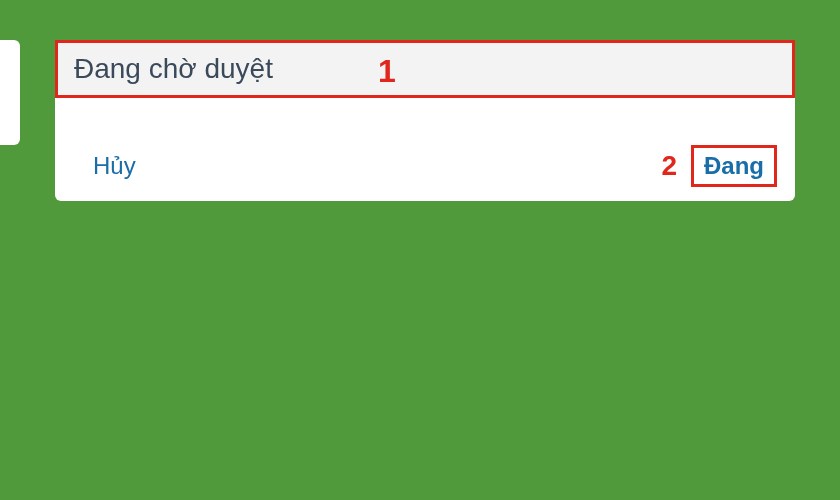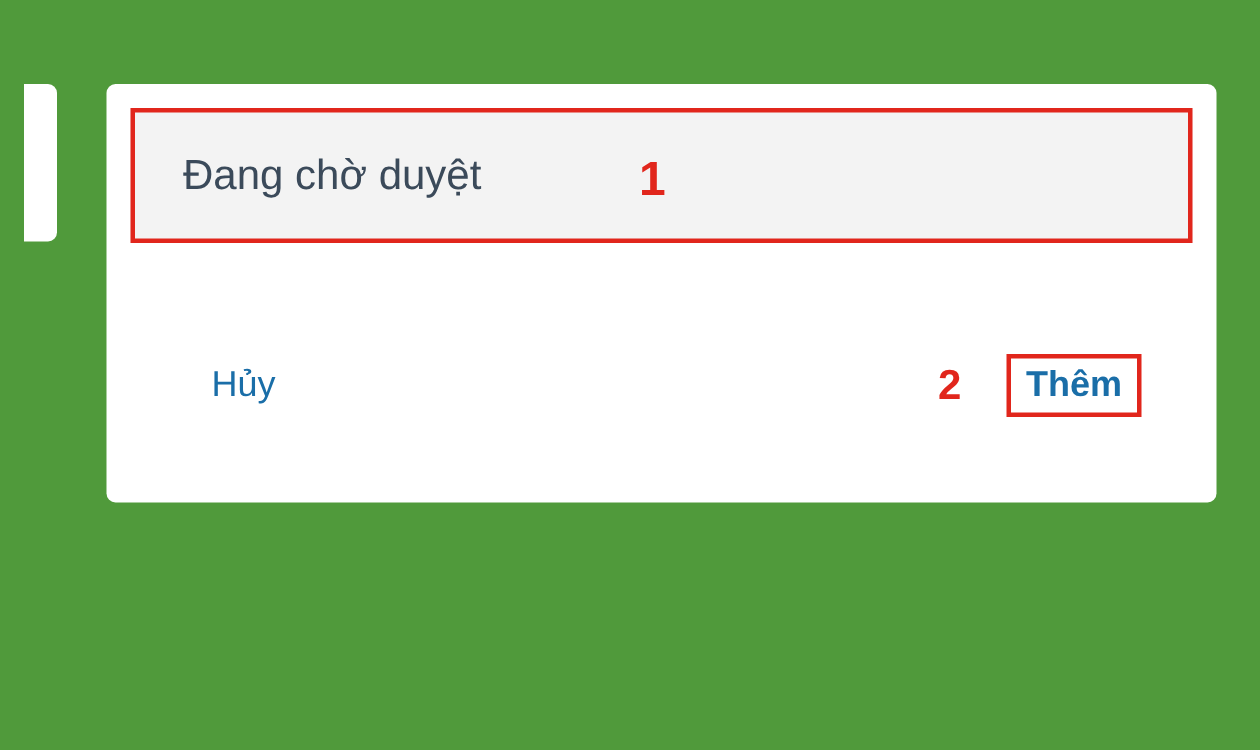--- a/index.html
+++ b/index.html
@@ -1,17 +1,17 @@
 <!DOCTYPE html>
 <html><head>
   <meta charset="utf-8">
   <style>
     * {
       margin: 0;
-      padding: 16px;
+      padding: 0;
       box-sizing: border-box;
     }
     body {
       width: 840px;
       height: 500px;
       background: #509A3B;
       font-family: -apple-system, BlinkMacSystemFont, 'Segoe UI', Helvetica, Arial, sans-serif;
       position: relative;
       overflow: hidden;
     }
@@ -106,16 +106,16 @@
 
 <div class="card">
   <div class="input-row">
     <input type="text" class="text-input" placeholder="" value="Đang chờ duyệt" style="">
     <div class="annotation-1">1</div>
   </div>
   <div class="actions-row">
     <button class="cancel-btn">Hủy</button>
     <div class="add-right">
       <span class="annotation-2">2</span>
-      <button class="add-btn">Thêm</button>
+      <button class="add-btn">Đang</button>
     </div>
   </div>
 </div>
 
 </body></html>

